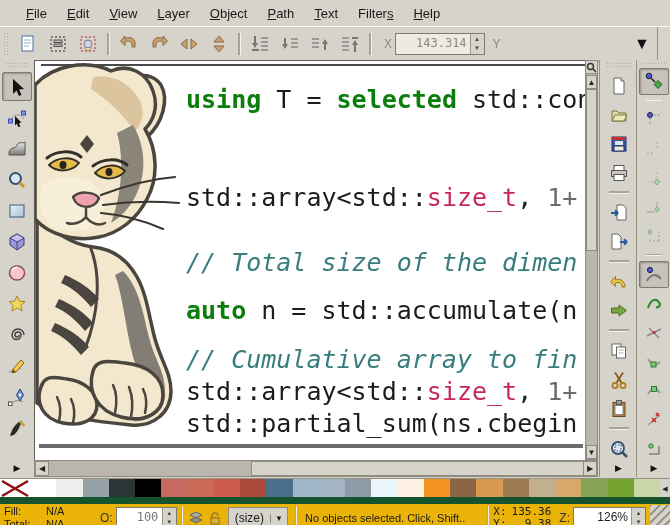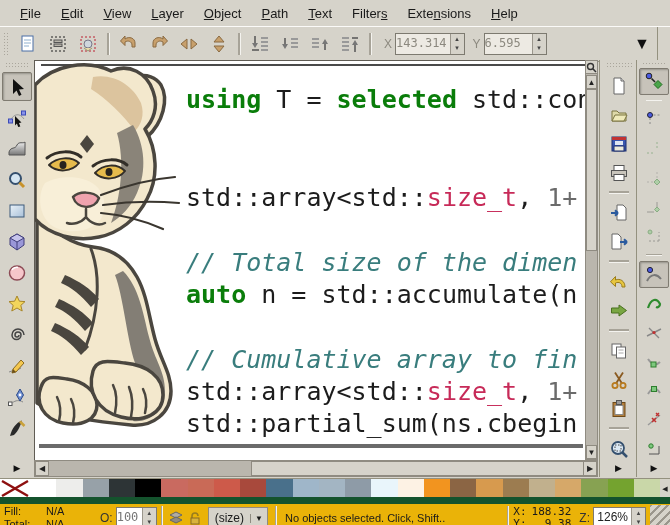--- a/index.html
+++ b/index.html
@@ -1,39 +1,39 @@
 <!DOCTYPE html>
 <html style="--c-kw: #0a7d0a; --c-co: #397d7d; --c-ty: #c72a58; --c-nu: #6b6b6b; --c-pl: #1c1c1c;"><head>
 <meta charset="utf-8">
 <style>
   html,body{margin:0;padding:0}
   body{width:670px;height:525px;position:relative;overflow:hidden;
        background:#d6d3ca;font-family:"Liberation Sans",sans-serif;color:#1a1a1a;
        -webkit-font-smoothing:antialiased}
   
   .menubar{position:absolute;top:0;left:0;right:0;height:26px;display:flex;align-items:center;
-           padding-left:10px;background:#d6d3ca;border-bottom:1px solid #f2f1ed;font-size:13px}
+           padding-left:16px;background:#d6d3ca;border-bottom:1px solid #f2f1ed;font-size:13px}
   .menu-item{padding:3px 10px;cursor:default}
   .menu-item u{text-decoration:underline}
   
   .grip-h{width:7px;height:24px;margin:0 3px;
           background:radial-gradient(#aaa69c 28%,transparent 30%);background-size:3px 3px}
   .grip-v{height:7px;margin:2px 3px;
           background:radial-gradient(#aaa69c 28%,transparent 30%);background-size:3px 3px}
   .tbar2{position:absolute;top:26px;left:0;right:0;height:34px;display:flex;align-items:center;
          border-top:1px solid #fbfaf8;border-bottom:1px solid #94917f;background:#d6d3ca}
   .tbtn{width:28px;height:26px;display:flex;align-items:center;justify-content:center;
         border:1px solid transparent;border-radius:2px;flex:none}
   .tbtn.pressed{border:1px solid #7f7b71;background:#c7c3ba;box-shadow:inset 1px 1px 2px rgba(0,0,0,.25)}
   .tsep{width:2px;height:22px;margin:0 4px;background:#a7a398;border-right:1px solid #f4f3ef;flex:none}
   .vsep-s{height:2px;margin:4px 6px;background:#a7a398;border-bottom:1px solid #f4f3ef}
   .spacer{flex:1}
   .lbl{color:#8c897f;font-size:12px;margin:0 3px 0 8px}
   .spin{display:inline-flex;height:20px;border:1px solid #7d7a70;background:#fff;align-items:stretch;flex:none}
-  .spin .val{font:12px "DejaVu Sans Mono",monospace;padding:2px 3px 0 0;color:#222;min-width:44px}
+  .spin .val{font:12px "DejaVu Sans Mono",monospace;padding:2px 3px 0 20px;color:#222;min-width:44px}
   .spin.dis{background:#edeae3}.spin.dis .val{color:#8c897f}
   .spinarrows{width:13px;display:flex;flex-direction:column;border-left:1px solid #9a968c;background:#d6d3ca}
   .spinarrows i{font-style:normal;font-size:7px;line-height:9px;text-align:center;color:#444}
   .ddbtn{width:22px;height:24px;display:flex;align-items:center;justify-content:center;color:#111;flex:none}
   .endcap{width:12px;height:100%;border-left:1px solid #94917f;margin-left:4px}
   
   .vtb{position:absolute;top:60px;width:34px;background:#d6d3ca;display:flex;flex-direction:column;align-items:center}
   #toolbox{left:0;height:417px;border-right:1px solid #94917f}
   #commands{left:599px;width:37px;height:417px;border-left:1px solid #94917f}
   #snapbar{left:636px;width:34px;height:417px;border-left:1px solid #94917f}
@@ -90,21 +90,20 @@
 
 <div class="menubar">
     <div class="menu-item"><u>F</u>ile</div>
     <div class="menu-item"><u>E</u>dit</div>
     <div class="menu-item"><u>V</u>iew</div>
     <div class="menu-item"><u>L</u>ayer</div>
     <div class="menu-item"><u>O</u>bject</div>
     <div class="menu-item"><u>P</u>ath</div>
     <div class="menu-item"><u>T</u>ext</div>
     <div class="menu-item">Filter<u>s</u></div>
-    <div class="menu-item">Exte<u>n</u>sions</div>
     <div class="menu-item"><u>H</u>elp</div>
   </div>
 
 <div class="tbar2">
   <div class="grip-h"></div>
   <div class="tbtn">
     <svg width="20" height="20">
       <rect x="4" y="2" width="11" height="15" fill="#fff" stroke="#4a6fa5"></rect>
       <path d="M6 6h7M6 9h7M6 12h5" stroke="#8fb0cf" fill="none"></path>
       </svg>
@@ -186,27 +185,20 @@
   <div class="tsep"></div>
   <span class="lbl">X</span>
   <div class="spin dis">
     <span class="val">143.314</span>
     <span class="spinarrows">
         <i>▴</i>
         <i>▾</i>
       </span>
   </div>
   <span class="lbl">Y</span>
-  <div class="spin dis">
-    <span class="val">6.595</span>
-    <span class="spinarrows">
-        <i>▴</i>
-        <i>▾</i>
-      </span>
-  </div>
   <div class="spacer"></div>
   <div class="ddbtn">▼</div>
   <div class="endcap"></div>
 </div>
 
 <div class="vtb" id="toolbox">
   <div class="grip-v" style="width:24px"></div>
   <div class="tbtn pressed">
     <svg width="20" height="20">
       <path d="M6 2 L6 17 L9.5 13.5 L12 19 L14.5 17.8 L12 12.5 L17 12 Z" fill="#111"></path>
@@ -328,21 +320,21 @@
       <ellipse cx="74" cy="111" rx="3.5" ry="4" fill="#27231e"></ellipse>
       <path d="M38,136 C44,130 58,130 64,137 C60,149 42,149 38,136 Z" fill="#efa3ae" stroke="#4a463f" stroke-width="2.5"></path>
       <path d="M51,148 L51,156 M51,156 C46,162 38,164 32,162 M51,156 C56,163 64,165 70,162" fill="none" stroke="#4a463f" stroke-width="2.5"></path>
       <path d="M66,134 C92,124 116,118 140,116 M68,144 C96,140 120,140 144,142 M66,152 C90,154 110,160 128,168" fill="none" stroke="#3a362f" stroke-width="2.2"></path>
     </g>
   </svg>
   <div>
       <div class="code-line" style="top: 24px;"><span class="c-kw">using</span><span class="c-pl"> T = </span><span class="c-kw">selected</span><span class="c-pl"> std::con</span></div>
       <div class="code-line" style="top: 122px;"><span class="c-pl">std::array&lt;std::</span><span class="c-ty">size_t</span><span class="c-pl">, </span><span class="c-nu">1+</span></div>
       <div class="code-line" style="top: 187px;"><span class="c-co">// Total size of the dimen</span></div>
-      <div class="code-line" style="top: 219px;"><span class="c-kw">auto</span><span class="c-pl"> n = std::accumulate(n</span></div>
+      <div class="code-line" style="top: 235px;"><span class="c-kw">auto</span><span class="c-pl"> n = std::accumulate(n</span></div>
       <div class="code-line" style="top: 284px;"><span class="c-co">// Cumulative array to fin</span></div>
       <div class="code-line" style="top: 316px;"><span class="c-pl">std::array&lt;std::</span><span class="c-ty">size_t</span><span class="c-pl">, </span><span class="c-nu">1+</span></div>
       <div class="code-line" style="top: 348px;"><span class="c-pl">std::partial_sum(ns.cbegin</span></div>
     </div>
 </div>
 
 <div class="stickyzoom sbtn">
   <svg width="11" height="11">
     <circle cx="4.5" cy="4.5" r="3" fill="none" stroke="#333" stroke-width="1.4"></circle>
     <path d="M6.8 6.8 L10 10" stroke="#333" stroke-width="1.6"></path>
@@ -598,21 +590,21 @@
   </div>
   <div id="layersel">
     <span class="lname">(size)</span>
     <span class="larrow">▼</span>
   </div>
   <div class="ssep"></div>
   <div id="statusmsg">No objects selected. Click, Shift..</div>
   <div class="ssep"></div>
   <div id="xyblock">
     <span class="l">X:</span>
-    <span>188.32</span>
+    <span>135.36</span>
     <span class="l">Y:</span>
     <span>9.38</span>
   </div>
   <div id="zblock">
     <span class="lbl" style="color:#333;margin-left:2px">Z:</span>
     <div class="spin">
       <span class="val">126%</span>
       <span class="spinarrows">
           <i>▴</i>
           <i>▾</i>

